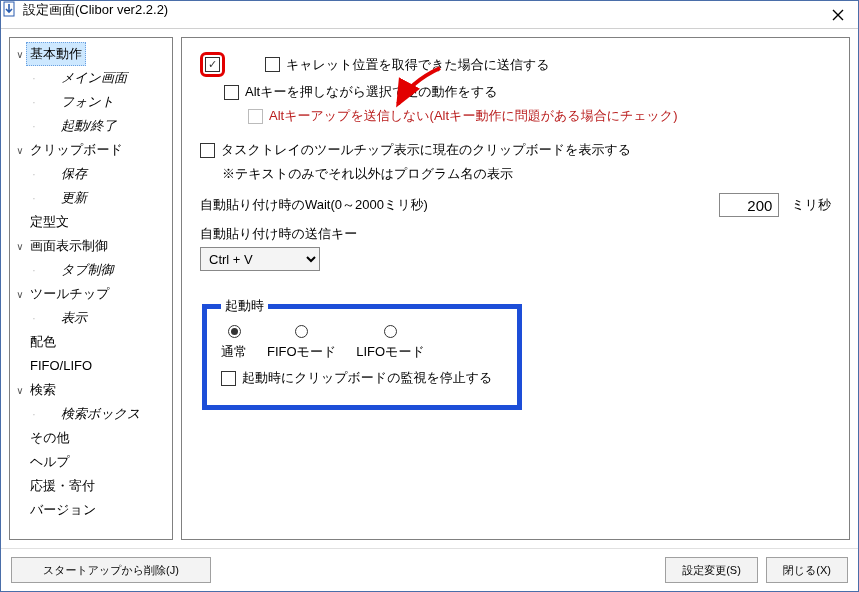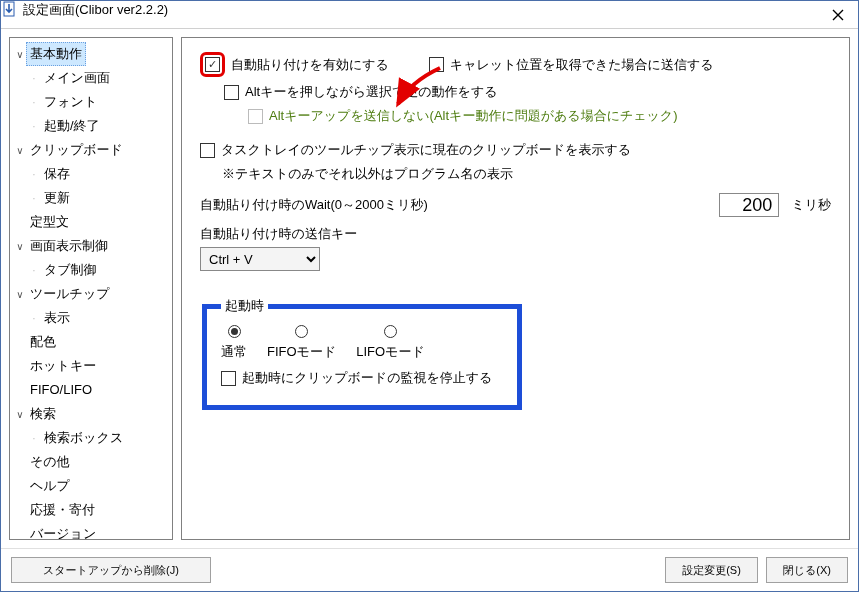--- a/index.html
+++ b/index.html
@@ -53,48 +53,48 @@
   }
   .tree ul { list-style: none; margin: 0; padding: 0 0 0 14px; }
   .tree > ul { padding-left: 2px; }
   .tree li { line-height: 22px; white-space: nowrap; position: relative; }
   .tree-label { padding: 1px 4px; display: inline-block; cursor: default; }
   .tree-label.selected { background: #cde8ff; border: 1px dotted #6aa0e0; padding: 0 3px; }
   .tree-toggle {
     display: inline-block; width: 12px; text-align: center;
     color: #555; font-size: 10px; cursor: pointer;
   }
-  .tree-leaf { margin-left: 0; }
+  .tree-leaf { margin-left: 17px; font-style: italic; }
   .content-panel {
     flex: 1;
     border: 1px solid #808080;
     padding: 14px 18px;
     position: relative;
   }
   .row { display: flex; align-items: center; gap: 6px; margin-bottom: 6px; flex-wrap: wrap; }
   .row-indent { margin-left: 24px; }
   .chk {
     width: 15px; height: 15px; border: 1px solid #333; background: #fff;
     display: inline-flex; align-items: center; justify-content: center;
     font-size: 11px; color: #333;
   }
   .chk.checked::after { content: "✓"; }
   .chk.disabled { border-color: #bbb; }
   .chk-label { cursor: default; }
-  .chk-label.disabled { color: #4d7c0f; }
+  .chk-label.disabled { color: #b91c1c; }
   .highlight-box {
     border: 3px solid #e20000; border-radius: 6px;
     padding: 2px; display: inline-flex; align-items: center; justify-content: center;
   }
   .note { margin-left: 22px; margin-bottom: 10px; }
   .wait-row { display: flex; align-items: center; gap: 12px; margin-top: 10px; }
   .wait-label { flex: 0 0 auto; }
   .wait-input {
     width: 60px; height: 24px; border: 1px solid #888; text-align: right;
-    padding: 0 6px; font-family: inherit; font-size: 18px;
+    padding: 0 6px; font-family: inherit; font-size: 15px;
   }
   .select {
     width: 120px; height: 24px; border: 1px solid #888; background: #f4f4f4;
     font-family: inherit; font-size: 13px; padding: 0 4px;
   }
   fieldset.startup {
     border: 5px solid #1d4ed8; margin-top: 26px; padding: 10px 14px 12px;
     width: 320px;
   }
   fieldset.startup legend { padding: 0 4px; font-size: 13px; }
@@ -157,21 +157,20 @@
                 <li><span class="tree-toggle" style="color: rgb(187, 187, 187);">·</span><span class="tree-label tree-leaf">更新</span></li>
               </ul></li>
             <li><span class="tree-toggle"> </span><span class="tree-label">定型文</span></li>
             <li><span class="tree-toggle">∨</span><span class="tree-label">画面表示制御</span><ul>
                 <li><span class="tree-toggle" style="color: rgb(187, 187, 187);">·</span><span class="tree-label tree-leaf">タブ制御</span></li>
               </ul></li>
             <li><span class="tree-toggle">∨</span><span class="tree-label">ツールチップ</span><ul>
                 <li><span class="tree-toggle" style="color: rgb(187, 187, 187);">·</span><span class="tree-label tree-leaf">表示</span></li>
               </ul></li>
             <li><span class="tree-toggle"> </span><span class="tree-label">配色</span></li>
-            <li><span class="tree-toggle"> </span><span class="tree-label">ホットキー</span></li>
             <li><span class="tree-toggle"> </span><span class="tree-label">FIFO/LIFO</span></li>
             <li><span class="tree-toggle">∨</span><span class="tree-label">検索</span><ul>
                 <li><span class="tree-toggle" style="color: rgb(187, 187, 187);">·</span><span class="tree-label tree-leaf">検索ボックス</span></li>
               </ul></li>
             <li><span class="tree-toggle"> </span><span class="tree-label">その他</span></li>
             <li><span class="tree-toggle"> </span><span class="tree-label">ヘルプ</span></li>
             <li><span class="tree-toggle"> </span><span class="tree-label">応援・寄付</span></li>
             <li><span class="tree-toggle"> </span><span class="tree-label">バージョン</span></li>
           </ul>
         </div>
@@ -185,21 +184,20 @@
             <path d="M0,0 L7,3 L0,6 Z" fill="#e20000"></path>
           </marker>
         </defs>
         <path d="M48,4 Q18,18 6,40" stroke="#e20000" stroke-width="4" fill="none" marker-end="url(#ah)"></path>
       </svg>
 
       <div class="row">
         <span class="highlight-box">
           <span class="chk checked"></span>
         </span>
-        <span class="chk-label">自動貼り付けを有効にする</span>
         <span style="width:28px"></span>
         <span class="chk"></span>
         <span class="chk-label">キャレット位置を取得できた場合に送信する</span>
       </div>
 
       <div class="row row-indent">
         <span class="chk"></span>
         <span class="chk-label">Altキーを押しながら選択で逆の動作をする</span>
       </div>
 

